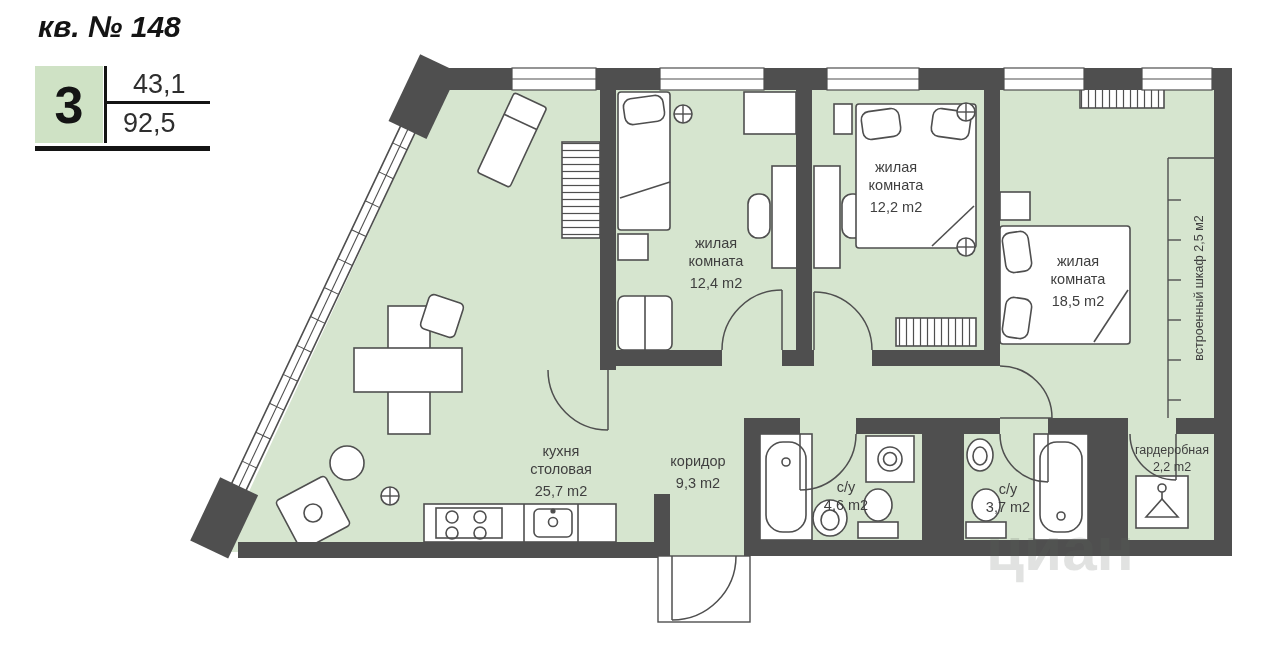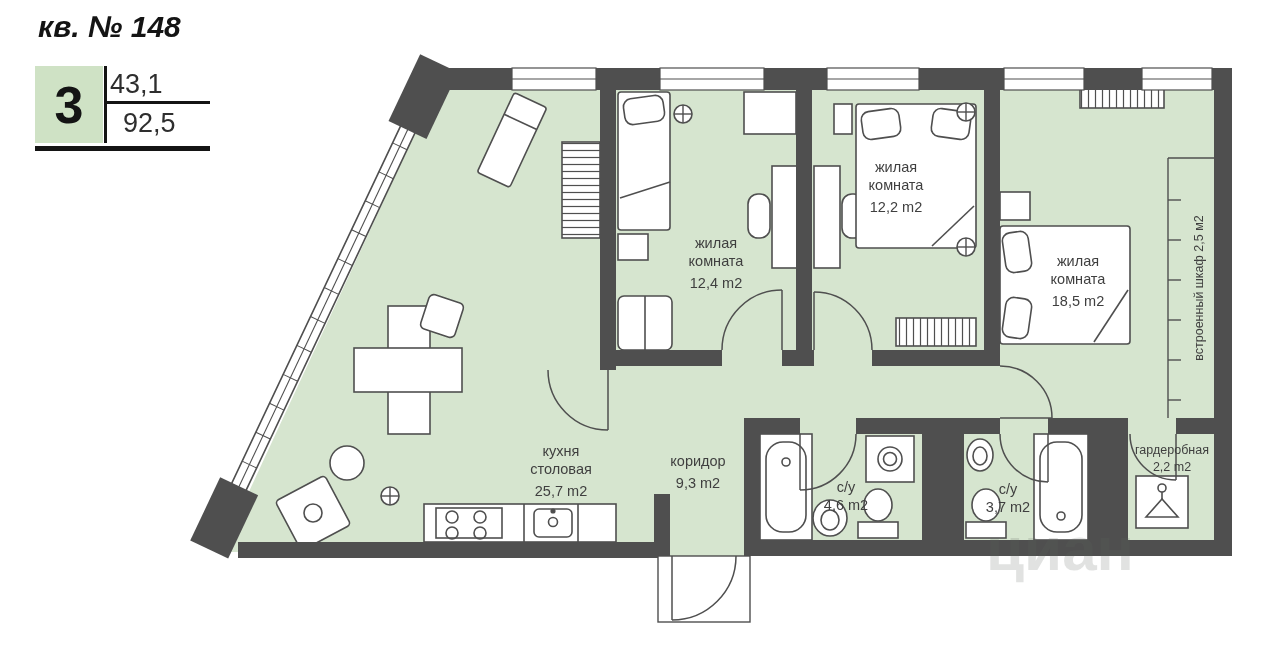--- a/index.html
+++ b/index.html
@@ -5,21 +5,21 @@
   html,body { margin:0; padding:0; background:#ffffff; }
   .stage { position:relative; width:1280px; height:648px; background:#fff; overflow:hidden;
            font-family:"Liberation Sans", sans-serif; }
   .hdr-title { position:absolute; left:38px; top:10px; font-size:30px; font-weight:bold;
                font-style:italic; color:#141414; }
   .hdr-box { position:absolute; left:35px; top:66px; width:68px; height:77px; background:#cfe2c5;
              display:flex; align-items:center; justify-content:center;
              font-size:52px; font-weight:bold; color:#141414; }
   .hdr-areas { position:absolute; left:104px; top:66px; width:106px; height:77px;
                border-left:3px solid #141414; box-sizing:border-box; color:#2e2e2e; }
-  .hdr-areas .a1 { height:38px; line-height:36px; font-size:27px; padding-left:3px;
+  .hdr-areas .a1 { height:38px; line-height:36px; font-size:27px; padding-left:26px;
                    border-bottom:3px solid #141414; box-sizing:border-box; }
   .hdr-areas .a2 { height:38px; line-height:38px; font-size:27px; padding-left:16px; }
   .hdr-bar { position:absolute; left:35px; top:146px; width:175px; height:5px; background:#141414; }
   svg { position:absolute; left:0; top:0; }
   svg text { font-family:"Liberation Sans", sans-serif; font-size:14.5px; fill:#3f3f3f; }
   svg text.sm { font-size:12.5px; }
   svg text.wm { font-size:62px; font-weight:bold; fill:#5f665f; opacity:0.18; }
 </style>
 </head>
 <body>

